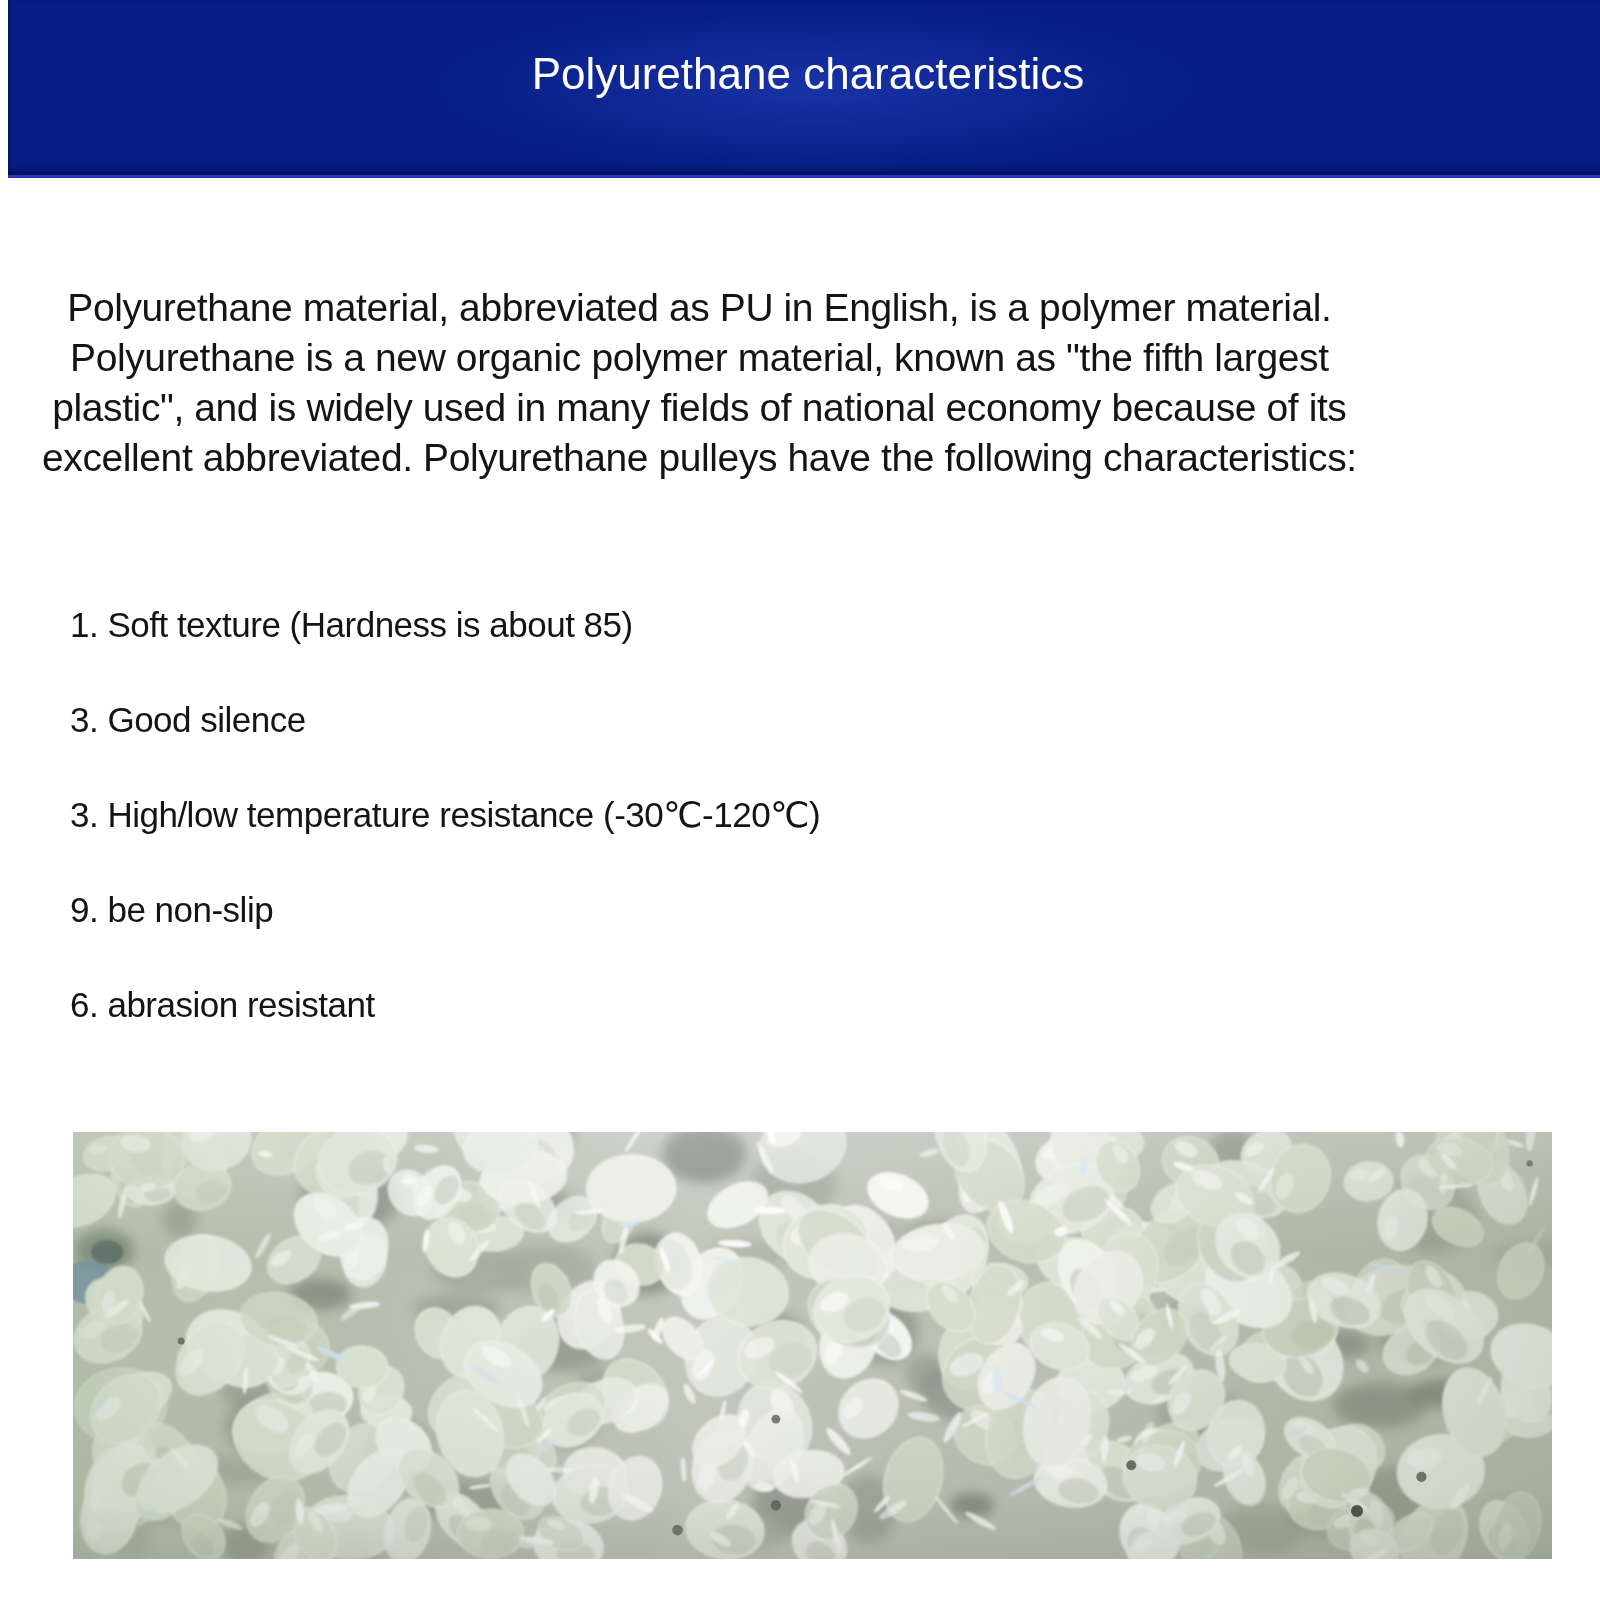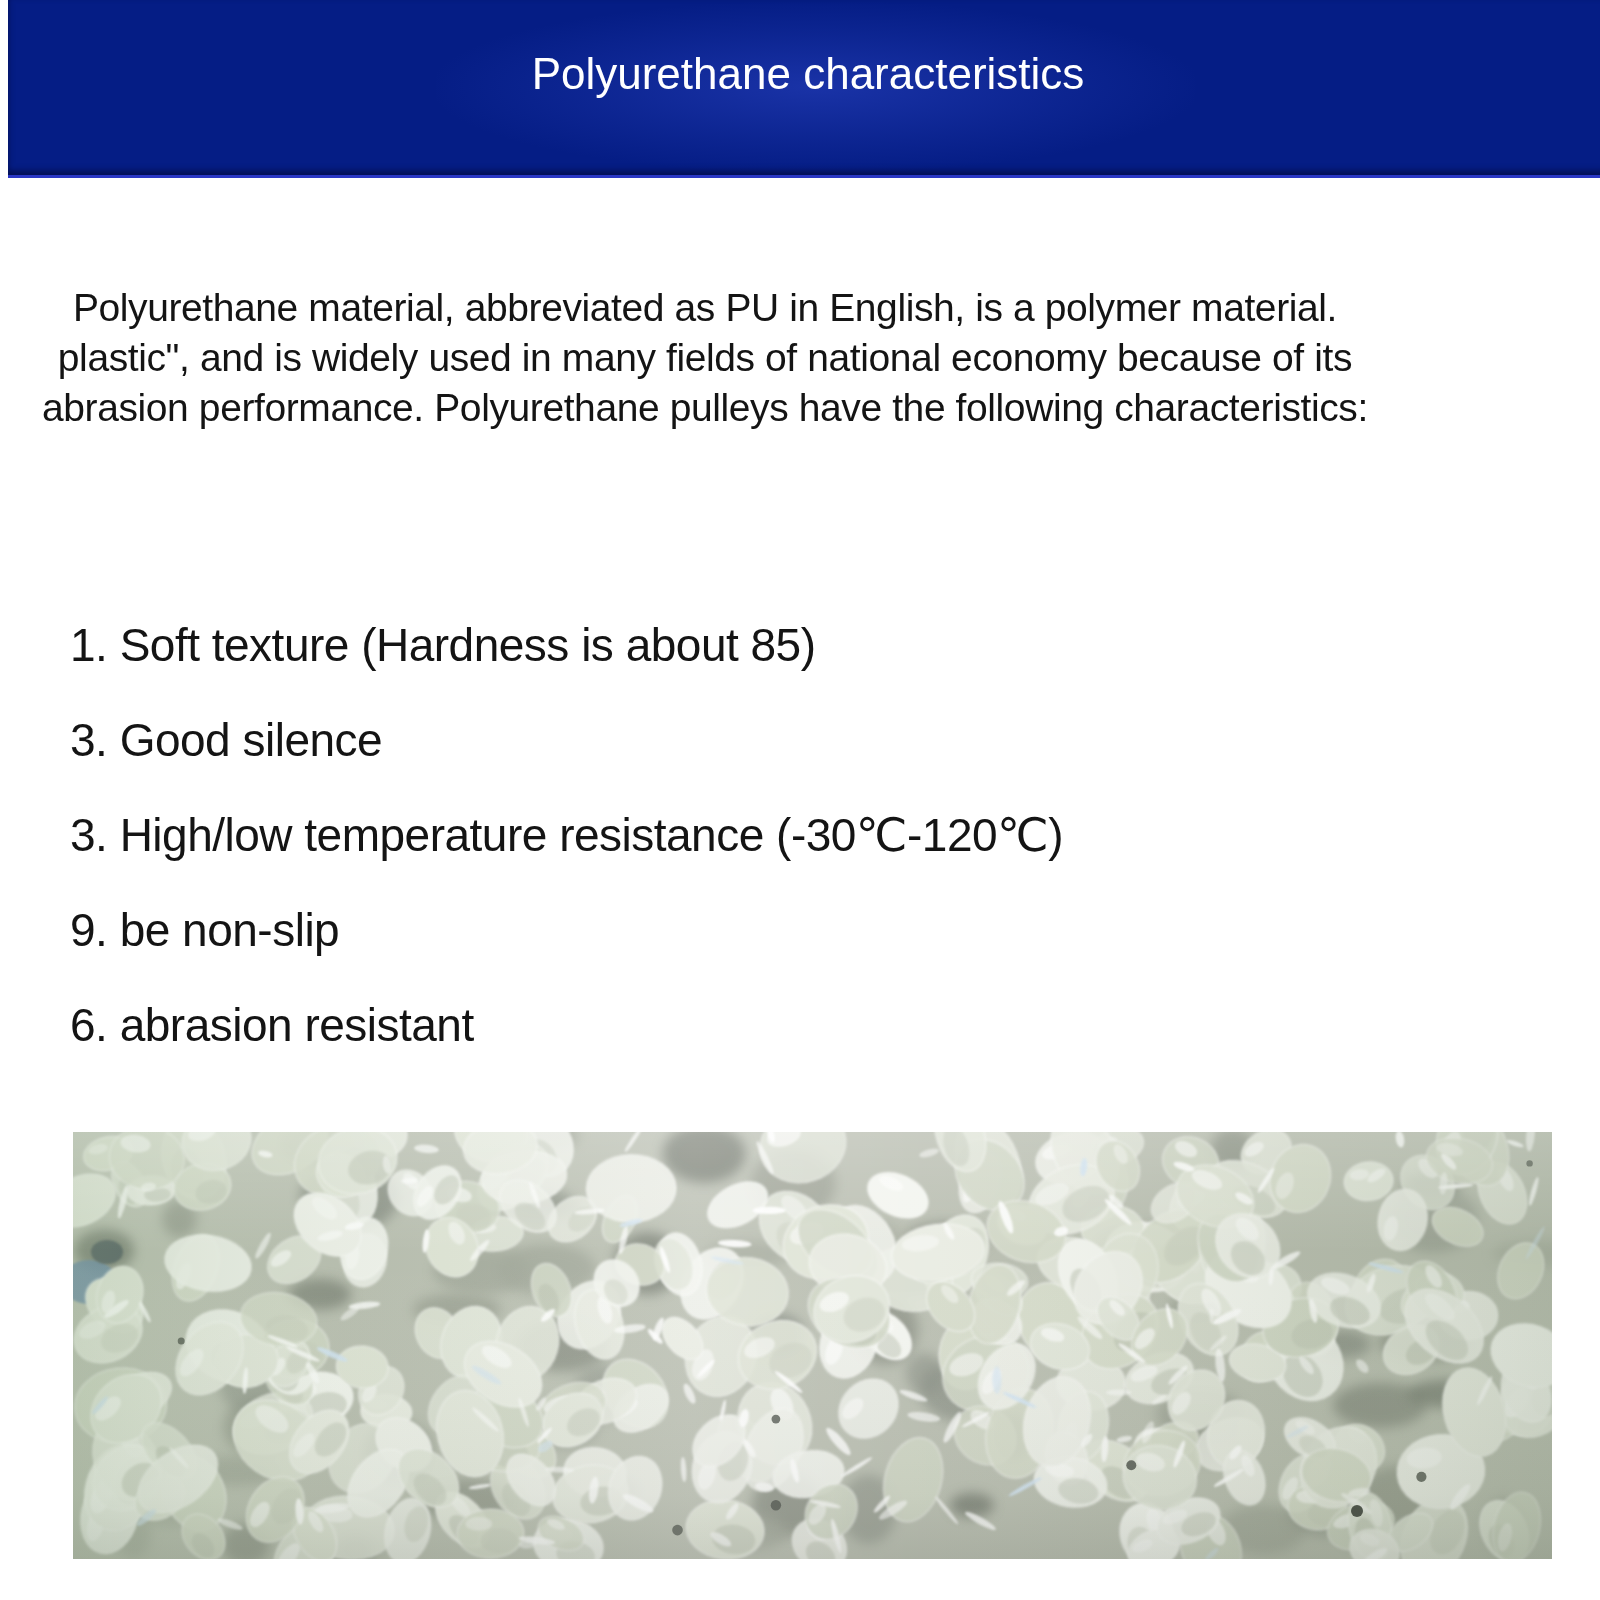--- a/index.html
+++ b/index.html
@@ -62,26 +62,25 @@
   }
 
   
   .features {
     position: absolute;
     left: 70px;
     top: 596px;
     color: var(--body-text, #141414);
   }
   .feature-item {
-    font-size: 46px;
+    font-size: 35px;
     line-height: 58px;
     letter-spacing: -0.5px;
     margin-bottom: 37px;
     white-space: nowrap;
-    margin-top: 20px;
   }
 
   
   .photo {
     position: absolute;
     left: 73px;
     top: 1132px;
     width: 1479px;
     height: 427px;
     margin: 0;
@@ -95,22 +94,23 @@
 
 <div class="page">
 
   <header class="banner">
     <div class="banner-glow"></div>
     <h1 class="title">Polyurethane characteristics</h1>
   </header>
 
   <section class="intro">
     <div class="intro-line">Polyurethane material, abbreviated as PU in English, is a polymer material.</div>
+    <div class="intro-line">Polyurethane is a new organic polymer material, known as "the fifth largest</div>
     <div class="intro-line">plastic", and is widely used in many fields of national economy because of its</div>
-    <div class="intro-line">abrasion performance. Polyurethane pulleys have the following characteristics:</div>
+    <div class="intro-line">excellent abbreviated. Polyurethane pulleys have the following characteristics:</div>
   </section>
 
   <section class="features">
     <div class="feature-item">1. Soft texture (Hardness is about 85)</div>
     <div class="feature-item">3. Good silence</div>
     <div class="feature-item">3. High/low temperature resistance (-30℃-120℃)</div>
     <div class="feature-item">9. be non-slip</div>
     <div class="feature-item">6. abrasion resistant</div>
   </section>
 

